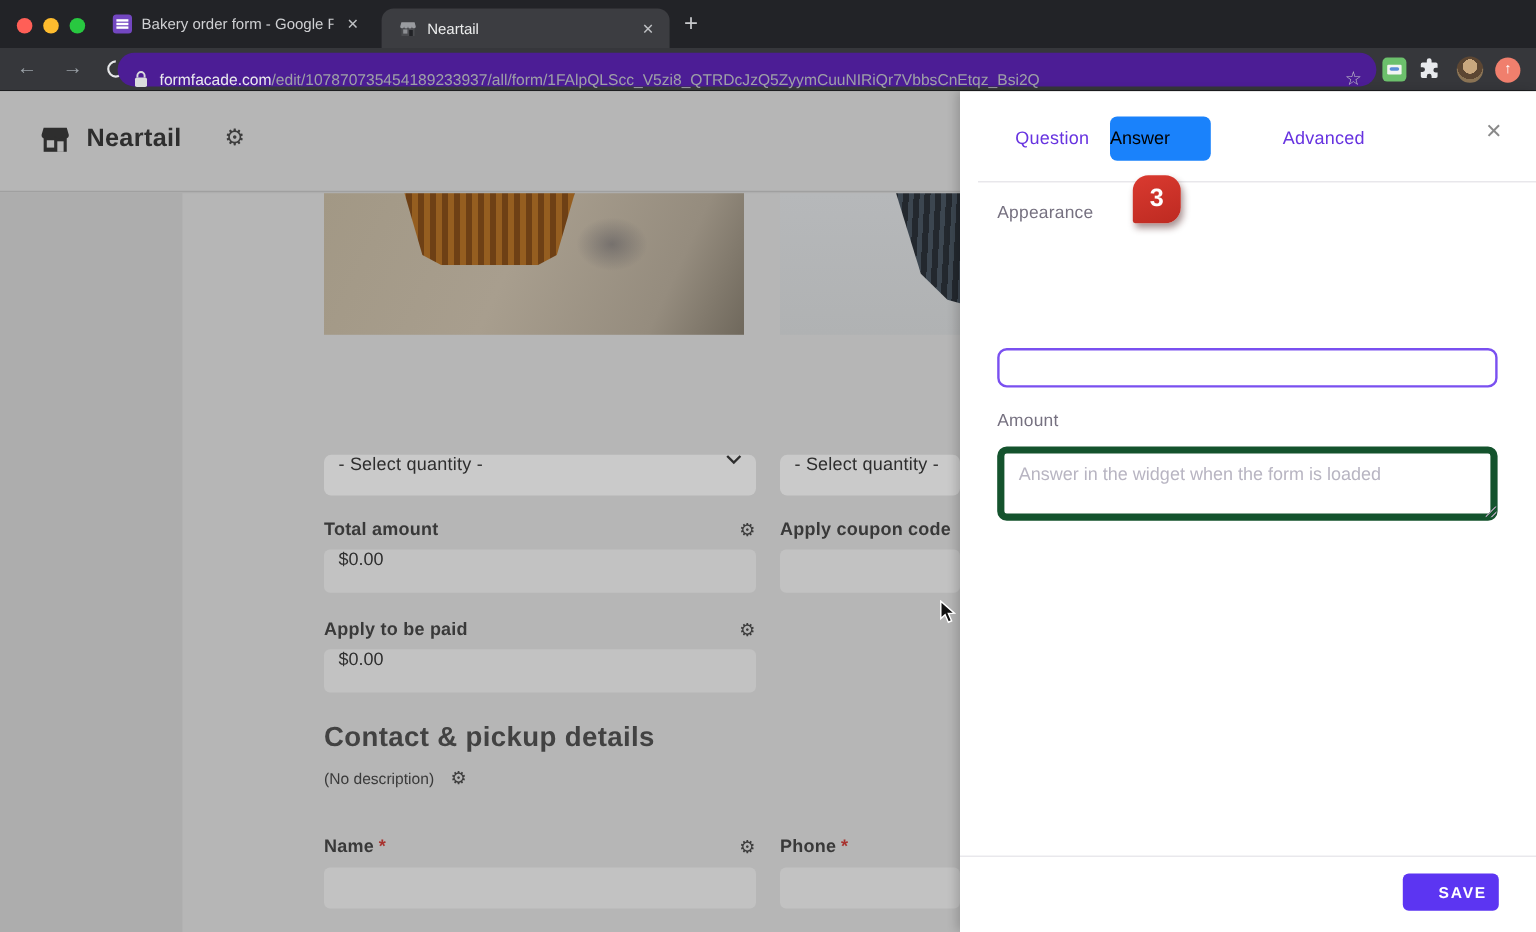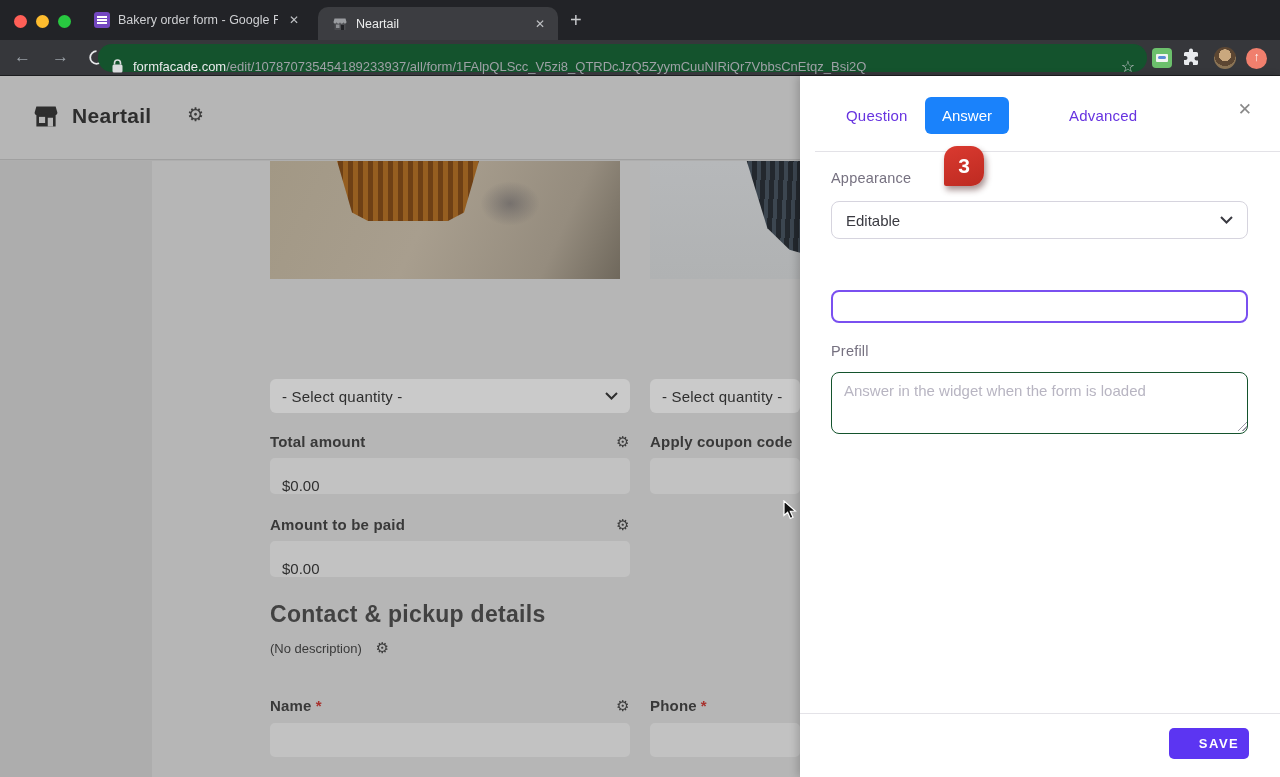--- a/index.html
+++ b/index.html
@@ -18,21 +18,21 @@
   .tab-active { left:318px; top:7px; height:33px; width:240px; background:#3c3d41; border-radius:10px 10px 0 0; color:#eceded; }
   .tab-title { flex:1; white-space:nowrap; overflow:hidden; }
   .tab-close { color:#bfc1c4; font-size:12px; width:16px; text-align:center; cursor:default; }
   .newtab { position:absolute; left:570px; top:10px; color:#c8c9cc; font-size:20px; font-weight:300; line-height:20px; }
 
   .favicon-forms { width:16px; height:16px; border-radius:3px; background:#7347c1; position:relative; flex:0 0 16px; }
   .favicon-forms::before { content:""; position:absolute; left:3px; top:4px; width:10px; height:2px; background:#fff; box-shadow:0 3px 0 #fff, 0 6px 0 #fff; }
 
   .toolbar { position:absolute; left:0; top:40px; width:1280px; height:36px; background:#36373b; border-bottom:1px solid #1d1e20; }
   .nav-ic { position:absolute; top:7px; font-size:17px; color:#9aa0a6; }
-  .omnibox { position:absolute; left:98px; top:4px; width:1049px; height:28px; background:#14532d; border-radius:14px; display:flex; align-items:center; padding:16px 12px 0 14px; }
+  .omnibox { position:absolute; left:98px; top:4px; width:1049px; height:28px; background:#4c1d95; border-radius:14px; display:flex; align-items:center; padding:16px 12px 0 14px; }
   .omni-url { flex:1; font-size:13px; color:#9ea1a6; white-space:nowrap; overflow:hidden; }
   .omni-url b { color:#e9eaec; font-weight:400; }
   .ext { position:absolute; top:8px; }
   .ext-green { left:1152px; width:20px; height:20px; border-radius:4px; background:#6cc06c; position:absolute; }
   .ext-green::before { content:""; position:absolute; left:4px; top:6px; width:12px; height:8px; background:#f2f4f2; border-radius:1px; }
   .ext-green::after { content:""; position:absolute; left:6px; top:8px; width:8px; height:3px; background:#5b8ed6; border-radius:2px; }
   .puzzle-svg { left:1182px; }
   .avatar { left:1214px; width:22px; height:22px; border-radius:50%; background:radial-gradient(circle at 50% 38%, #caa87e 0 34%, #5c4632 35% 60%, #8a7354 61%); position:absolute; top:7px; }
   .ext-orange { left:1246px; width:21px; height:21px; border-radius:50%; background:#f07f6d; position:absolute; }
   .ext-orange::before { content:"↑"; position:absolute; left:0; top:2px; width:21px; text-align:center; color:#fff; font-size:12px; font-weight:bold; }
@@ -50,55 +50,55 @@
   .card { position:absolute; left:152px; top:85px; width:648px; height:616px; background:#b6b6b6; }
   .strip { position:absolute; left:0; top:85px; width:152px; height:616px; background:#adadad; }
 
   .prod-img { position:absolute; top:0; height:118px; overflow:hidden; }
   .img1 { left:118px; width:350px; background:linear-gradient(115deg,#a29885 0%,#a89e8e 45%,#958c7e 80%,#6f685c 100%); }
   .img1 .wrapper { position:absolute; left:38px; top:-45px; width:200px; height:105px; clip-path:polygon(8% 0, 92% 0, 78% 92%, 70% 100%, 30% 100%, 22% 92%); background:repeating-linear-gradient(90deg,#6e4015 0 5px,#955e20 5px 10px); }
   .img1 .stain { position:absolute; left:210px; top:20px; width:60px; height:45px; background:radial-gradient(ellipse, rgba(70,70,80,.45), transparent 70%); }
   .img2 { left:498px; width:150px; background:linear-gradient(180deg,#b6b8ba,#b0b2b3); }
   .img2 .wrapper { position:absolute; left:68px; top:-30px; width:130px; height:135px; clip-path:polygon(15% 0, 100% 0, 100% 100%, 55% 88%, 38% 72%); background:repeating-linear-gradient(93deg,#23282e 0 5px,#3c4650 5px 9px); }
 
-  .sel { position:absolute; height:34px; background:#cacaca; border-radius:6px; display:flex; align-items:center; padding:0 12px; font-size:15px; color:#2e2e2e; letter-spacing:.2px; overflow:hidden; white-space:nowrap; }
+  .sel { position:absolute; height:34px; background:#cacaca; border-radius:6px; display:flex; align-items:flex-start; padding:0 12px; font-size:15px; color:#2e2e2e; letter-spacing:.2px; overflow:hidden; white-space:nowrap; }
   .sel .chev { margin-left:auto; }
   .sel1 { left:118px; top:218px; width:360px; }
   .sel2 { left:498px; top:218px; width:150px; }
 
   .frm-label { position:absolute; font-size:15px; font-weight:bold; color:#393939; letter-spacing:.2px; }
   .gear { position:absolute; font-size:15px; color:#3c3c3c; }
   .req { color:#a8322e; margin-left:4px; }
-  .frm-input { position:absolute; height:36px; background:#c2c2c2; border-radius:5px; display:flex; align-items:flex-end; padding:0 12px; font-size:15px; color:#2f2f2f; }
+  .frm-input { position:absolute; height:36px; background:#c2c2c2; border-radius:5px; display:flex; align-items:flex-start; padding:0 12px; font-size:15px; color:#2f2f2f; }
 
   .sec-title { position:absolute; left:118px; top:440px; font-size:23px; font-weight:bold; color:#424242; letter-spacing:.3px; }
   .no-desc { position:absolute; left:118px; top:478px; font-size:13px; color:#3a3a3a; }
 
   .cursor-svg { position:absolute; left:783px; top:424px; z-index:5; }
 
   
   .panel { position:absolute; left:800px; top:0; width:480px; height:701px; background:#ffffff; box-shadow:-3px 0 8px rgba(0,0,0,.18); }
   .ptab { position:absolute; font-size:15px; color:#6733e0; letter-spacing:.2px; }
   .ptab-q { left:46px; top:31px; }
   .ptab-adv { left:225px; top:31px;margin-left:44px; }
-  .ptab-answer { position:absolute; left:125px; top:21px; width:84px; height:37px; background:#1a82fb; border-radius:6px; color:#ffffff; font-size:15px; display:flex; align-items:center; justify-content:center; }
+  .ptab-answer { position:absolute; left:125px; top:21px; width:84px; height:37px; background:#1a82fb; border-radius:6px; color:#000000; font-size:15px; display:flex; align-items:center; justify-content:flex-start; }
   .panel-close { position:absolute; right:28px; top:23px; font-size:17px; color:#8a8a8a; }
   .pdivider { position:absolute; left:15px; right:0; top:75px; height:1px; background:#e3e2e7; }
 
   .badge3 { position:absolute; left:144px; top:70px; width:40px; height:40px; background:linear-gradient(160deg,#da3a30,#bd2a21); border-radius:13px 13px 13px 2px; box-shadow:2px 4px 6px rgba(60,10,10,.45); color:#fff; font-size:21px; font-weight:bold; display:flex; align-items:center; justify-content:center; }
 
   .plabel { position:absolute; left:31px; font-size:14.5px; color:#767180; letter-spacing:.2px; }
   .phint { font-size:12px; color:#8f8b99; }
 
   .appearance-select { position:absolute; left:31px; top:125px; width:417px; height:38px; border:1px solid #d6d4de; border-radius:8px; background:#fff; display:flex; align-items:center; padding:0 14px; font-size:15px; color:#3a3a41; }
   .appearance-select .chev { margin-left:auto; }
 
   .calc-input { position:absolute; left:31px; top:214px; width:417px; height:33px; border:2px solid #7a50f0; border-radius:8px; background:#fff; outline:none; padding:0 12px; font-size:14px; color:#333; font-family:"Liberation Sans",sans-serif; }
 
-  .prefill-ta { position:absolute; left:31px; top:296px; width:417px; height:62px; border:1px solid #14532d; border-radius:8px; background:#fff; resize:none; outline:none; padding:9px 12px; font-size:15px; color:#444; font-family:"Liberation Sans",sans-serif; }
+  .prefill-ta { position:absolute; left:31px; top:296px; width:417px; height:62px; border:6px solid #14532d; border-radius:8px; background:#fff; resize:none; outline:none; padding:9px 12px; font-size:15px; color:#444; font-family:"Liberation Sans",sans-serif; }
   .prefill-ta::placeholder { color:#b8b5c2; }
   .resize-grip { position:absolute; left:438px; top:346px; width:9px; height:9px; background:
      linear-gradient(135deg, transparent 0 45%, #9a97a4 45% 55%, transparent 55% 70%, #9a97a4 70% 80%, transparent 80%); }
 
   .footer-divider { position:absolute; left:0; right:0; top:637px; height:1px; background:#e4e3e8; }
   .save-btn { position:absolute; left:369px; top:652px; width:80px; height:31px; background:#5c35f2; border:none; border-radius:5px; color:#fff; font-size:13px; font-weight:bold; letter-spacing:1.5px; font-family:"Liberation Sans",sans-serif;padding-left:20px; }
 </style>
 </head>
 <body>
 
@@ -192,21 +192,21 @@
       <span class="gear" style="left:464px; top:272px">⚙</span>
       <span class="frm-label" style="left:498px; top:272px">Apply coupon code</span>
 
       <div class="frm-input" style="left:118px; top:297px; width:360px">
         <span>$0.00</span>
       </div>
       <div class="frm-input" style="left:498px; top:297px; width:150px">
         <span></span>
       </div>
 
-      <span class="frm-label" style="left:118px; top:355px">Amount to be paid</span>
+      <span class="frm-label" style="left:118px; top:355px">Apply to be paid</span>
       <span class="gear" style="left:464px; top:355px">⚙</span>
       <div class="frm-input" style="left:118px; top:380px; width:360px">
         <span>$0.00</span>
       </div>
 
       <div class="sec-title">Contact &amp; pickup details</div>
       <div class="no-desc">
         <span>(No description)</span>
         <span class="gear" style="position:static; margin-left:10px">⚙</span>
       </div>
@@ -230,29 +230,23 @@
     <div class="ptab-answer">
       <span>Answer</span>
     </div>
     <span class="ptab ptab-adv">Advanced</span>
     <span class="panel-close">✕</span>
 
     <div class="pdivider"></div>
     <div class="badge3">3</div>
 
     <span class="plabel" style="top:94px">Appearance</span>
-    <div class="appearance-select">
-      <span>Editable</span>
-      <svg class="chev" width="13" height="8" viewBox="0 0 13 8">
-        <path d="M1 1 L6.5 6.5 L12 1" fill="none" stroke="#3a3a41" stroke-width="2"></path>
-      </svg>
-    </div>
 
     <input class="calc-input" type="text" value="" style="">
 
-    <span class="plabel" style="top:267px">Prefill</span>
+    <span class="plabel" style="top:267px">Amount</span>
     <textarea class="prefill-ta" placeholder="Answer in the widget when the form is loaded" style=""></textarea>
     <span class="resize-grip"></span>
 
     <div class="footer-divider"></div>
     <button class="save-btn">SAVE</button>
   </div>
 </div>
 
 </body></html>

